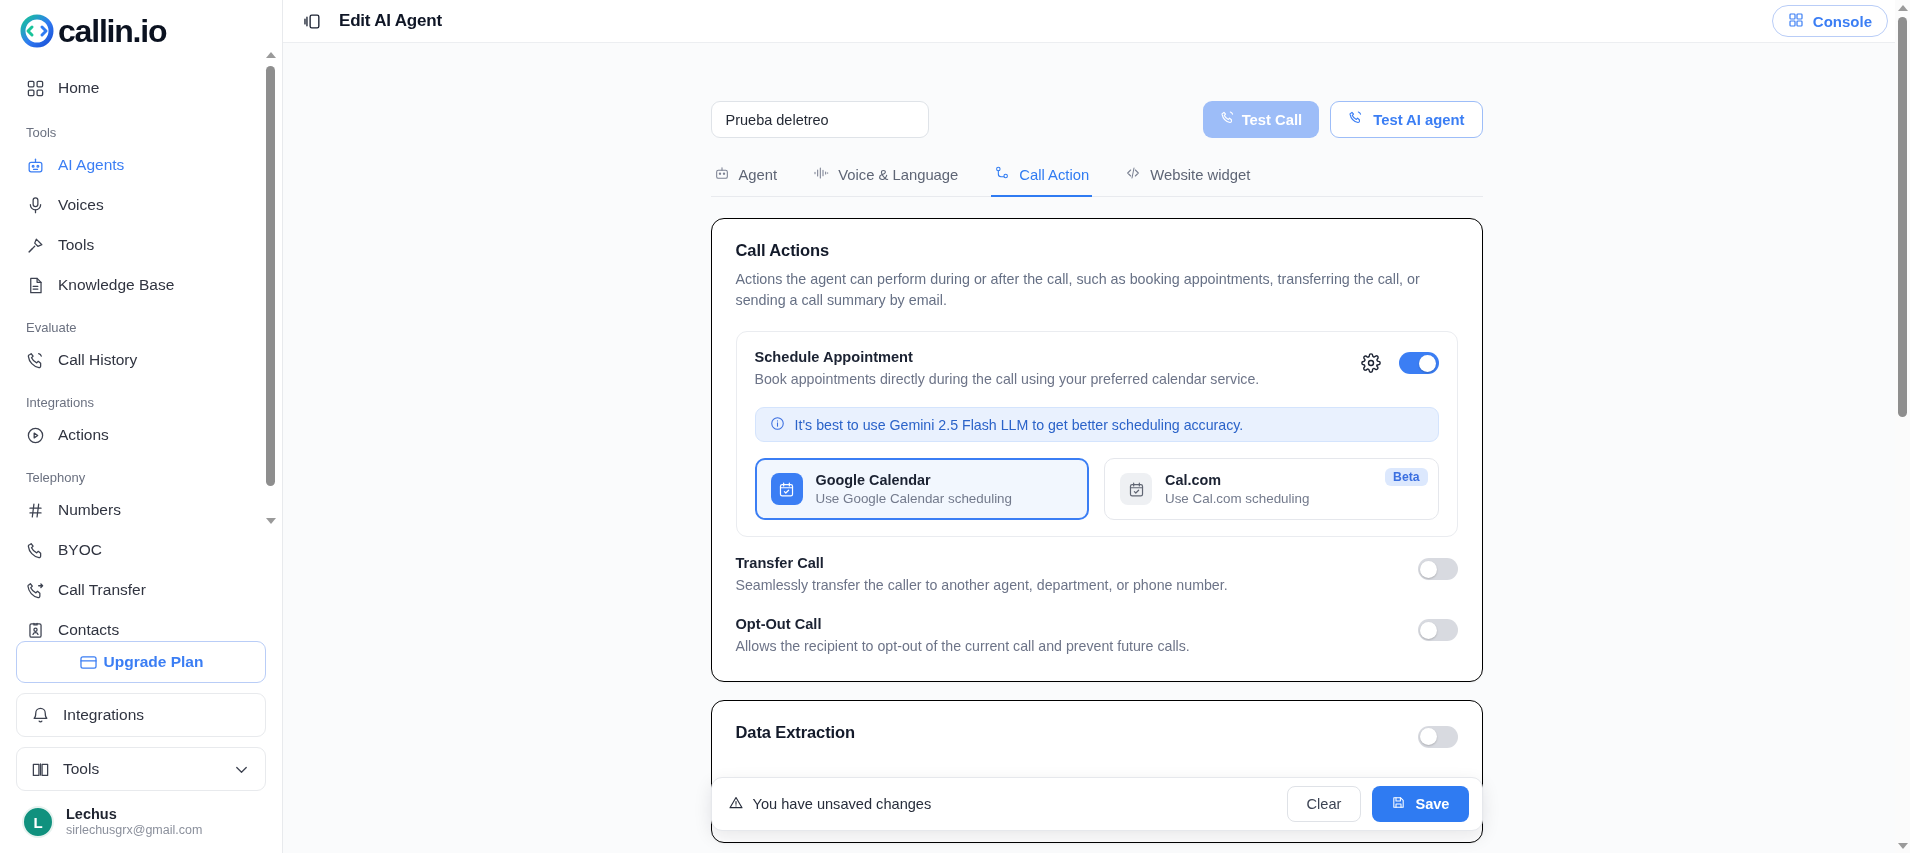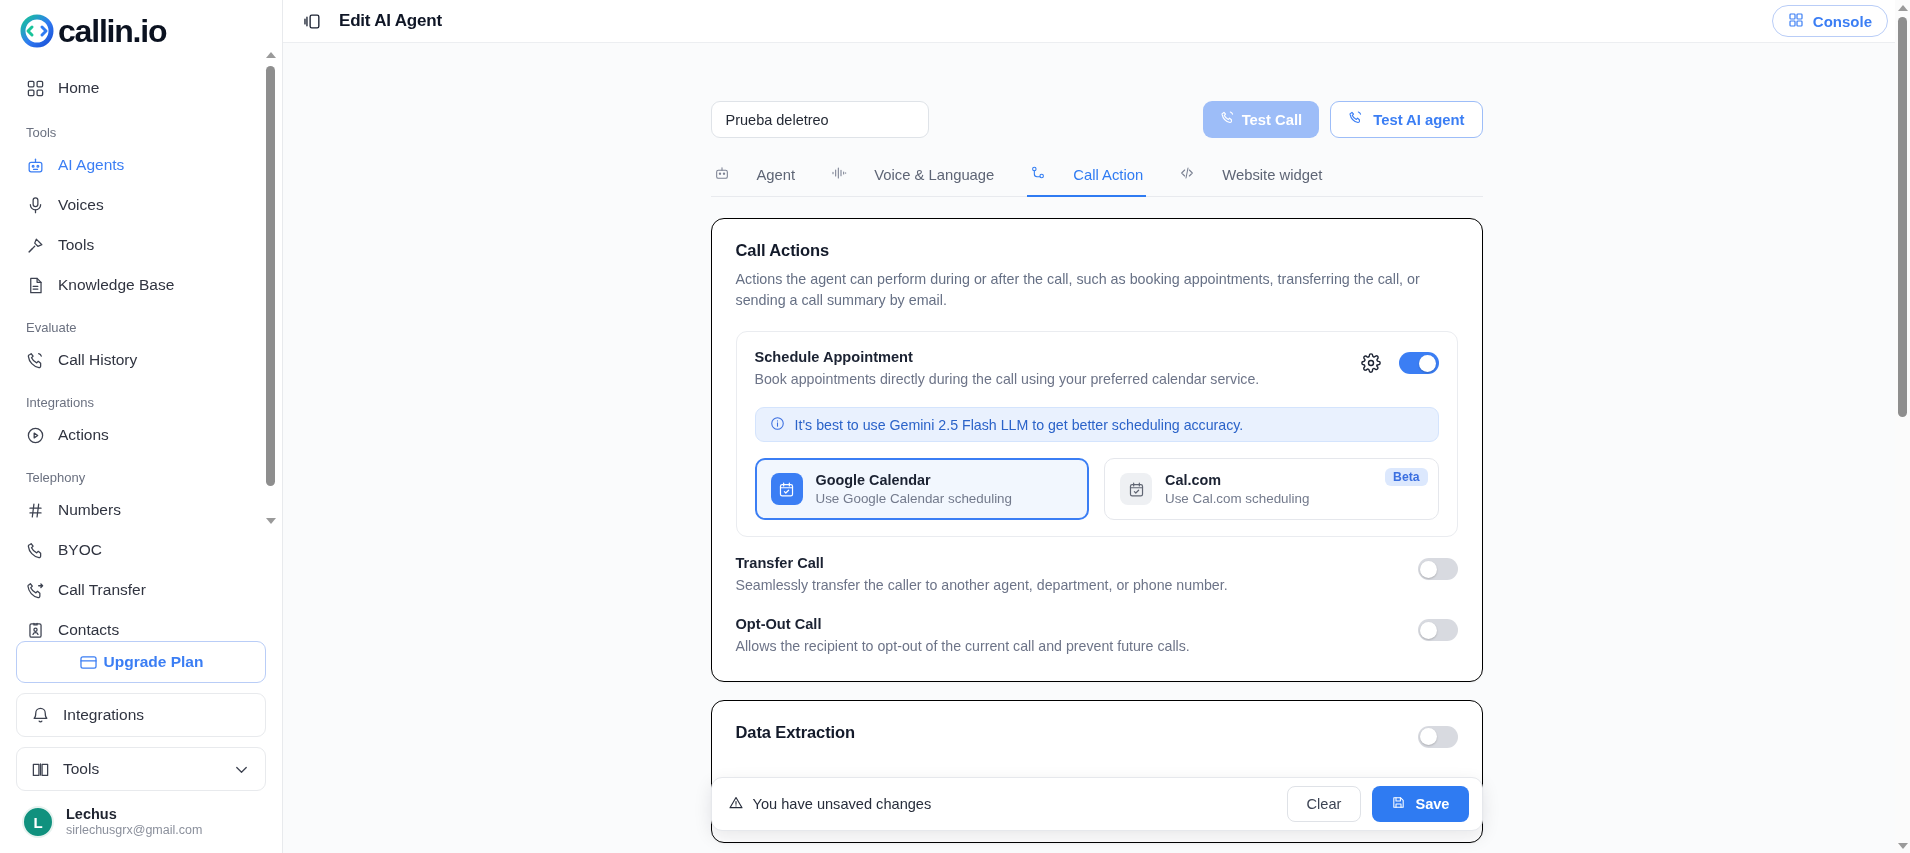--- a/index.html
+++ b/index.html
@@ -121,21 +121,21 @@
   .btn-testagent {
     height: 37px; padding: 0 17px; border-radius: 9px;
     border: 1px solid #9dbdf8; background: #fff; color: #3b7ef4;
     font-size: 14.8px; font-weight: 600; margin-left: 11px;
     display: flex; align-items: center; gap: 9px; cursor: pointer;
     font-family: "Liberation Sans", sans-serif;
   }
 
   .tabs { display: flex; align-items: flex-end; gap: 30px; margin-top: 27px; border-bottom: 1px solid #e8eaee; }
   .tab {
-    display: flex; align-items: center; gap: 27px; padding: 0 3px 11px;
+    display: flex; align-items: center; gap: 9px; padding: 0 3px 11px;
     font-size: 14.8px; color: #5e6575; cursor: pointer;
     border-bottom: 2px solid transparent; margin-bottom: -1px;
   }
   .tab.active { color: #2f7bf2; border-bottom-color: #2f7bf2; font-weight: 500; }
   .tab.active svg { stroke: #2f7bf2; }
   .tab svg { width: 16px; height: 16px; stroke: #7b8192; fill: none; stroke-width: 1.6; stroke-linecap: round; stroke-linejoin: round; }
 
   .card {
     background: #fff; border: 1px solid #000000; border-radius: 13px;
     margin-top: 21px; padding: 22px 24px 24px;

